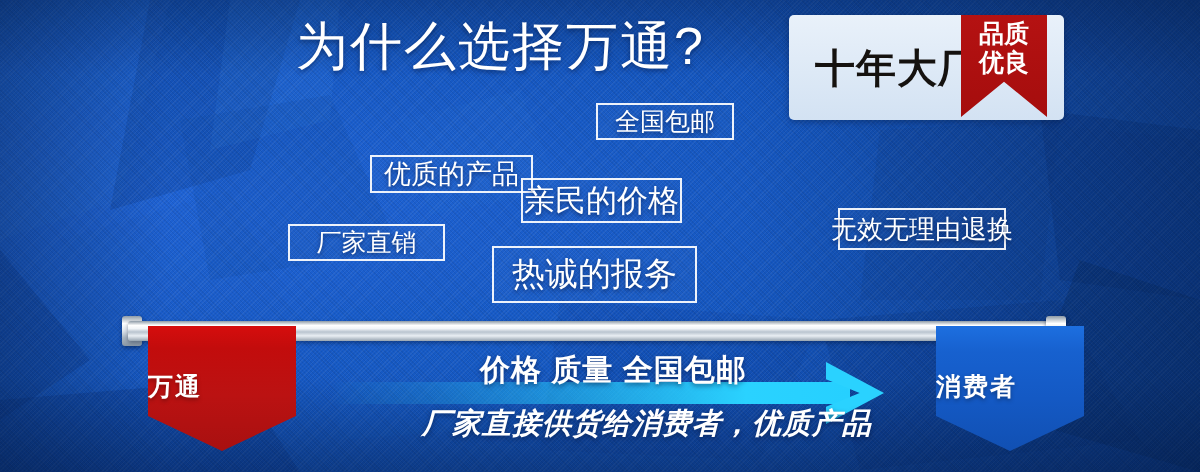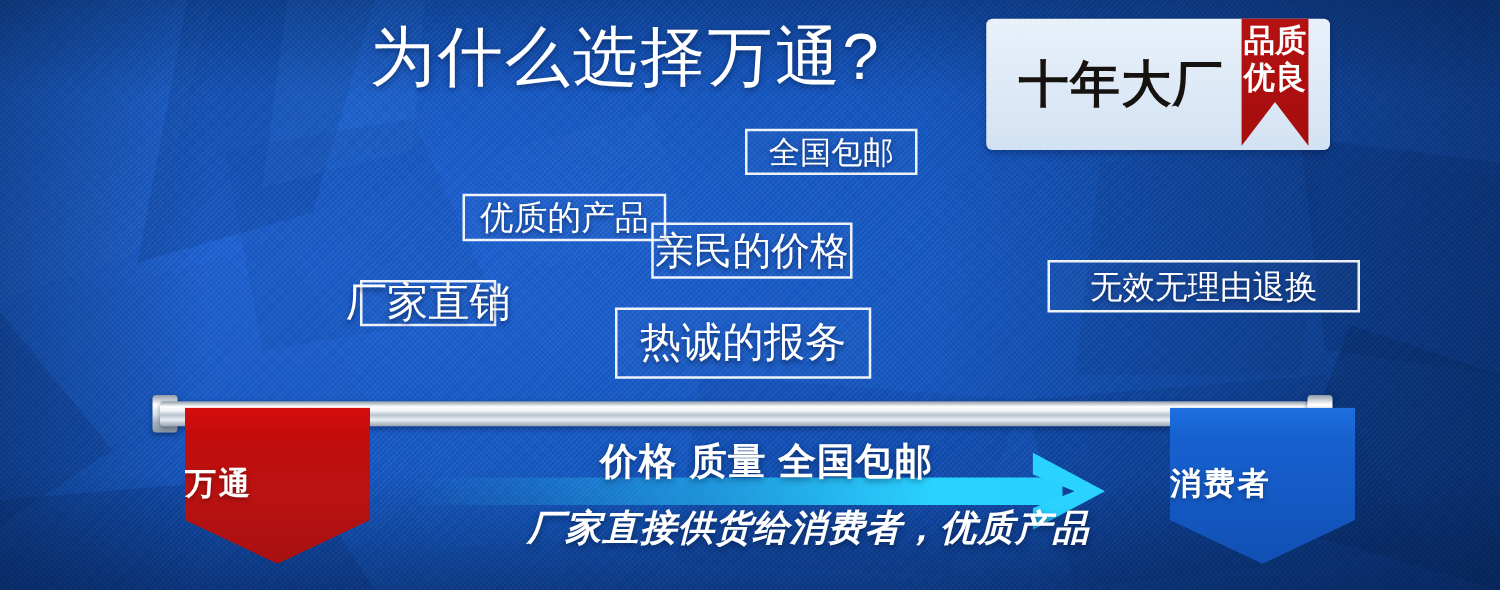--- a/index.html
+++ b/index.html
@@ -44,21 +44,21 @@
     border-radius:5px;
     box-shadow:0 2px 6px rgba(0,18,50,.35);
     overflow:hidden;
   }
   .badge-text{
     position:absolute;left:26px;top:30px;
     font-size:40px;line-height:46px;font-weight:700;color:#15120f;
     letter-spacing:1px;white-space:nowrap;
   }
   .ribbon{
-    position:absolute;right:17px;top:-2px;width:54px;height:104px;
+    position:absolute;right:17px;top:-2px;width:86px;height:104px;
     background:linear-gradient(180deg,#b51212 0%,#a50d0d 100%);
     clip-path:polygon(0 0,100% 0,100% 100%,50% 66%,0 100%);
     display:flex;flex-direction:column;align-items:center;justify-content:flex-start;
     padding-top:6px;
   }
   .ribbon span{
     display:block;font-size:25px;line-height:29px;font-weight:700;color:#fff;
     letter-spacing:0;white-space:nowrap;
   }
   
@@ -158,23 +158,23 @@
     <div class="badge-text">十年大厂</div>
     <div class="ribbon">
       <span>品质</span>
       <span>优良</span>
     </div>
   </div>
 
   <div class="tag" style="left: 596px; top: 103px; width: 138px; height: 37px; font-size: 25px;">全国包邮</div>
   <div class="tag" style="left: 370px; top: 155px; width: 163px; height: 38px; font-size: 27px;">优质的产品</div>
   <div class="tag" style="left: 521px; top: 178px; width: 161px; height: 45px; font-size: 31px;">亲民的价格</div>
-  <div class="tag" style="left: 288px; top: 224px; width: 109px; height: 37px; font-size: 33px;">厂家直销</div>
+  <div class="tag" style="left: 288px; top: 224px; width: 157px; height: 37px; font-size: 25px;">厂家直销</div>
   <div class="tag" style="left: 492px; top: 246px; width: 205px; height: 57px; font-size: 33px;">热诚的报务</div>
-  <div class="tag" style="left: 838px; top: 208px; width: 250px; height: 42px; font-size: 26px;">无效无理由退换</div>
+  <div class="tag" style="left: 838px; top: 208px; width: 168px; height: 42px; font-size: 26px;">无效无理由退换</div>
 
   <div class="rod-cap left"></div>
   <div class="rod"></div>
   <div class="rod-cap right"></div>
 
   <div class="flag left">
     <span class="flag-label">万通</span>
   </div>
 
   <div class="flag right">

